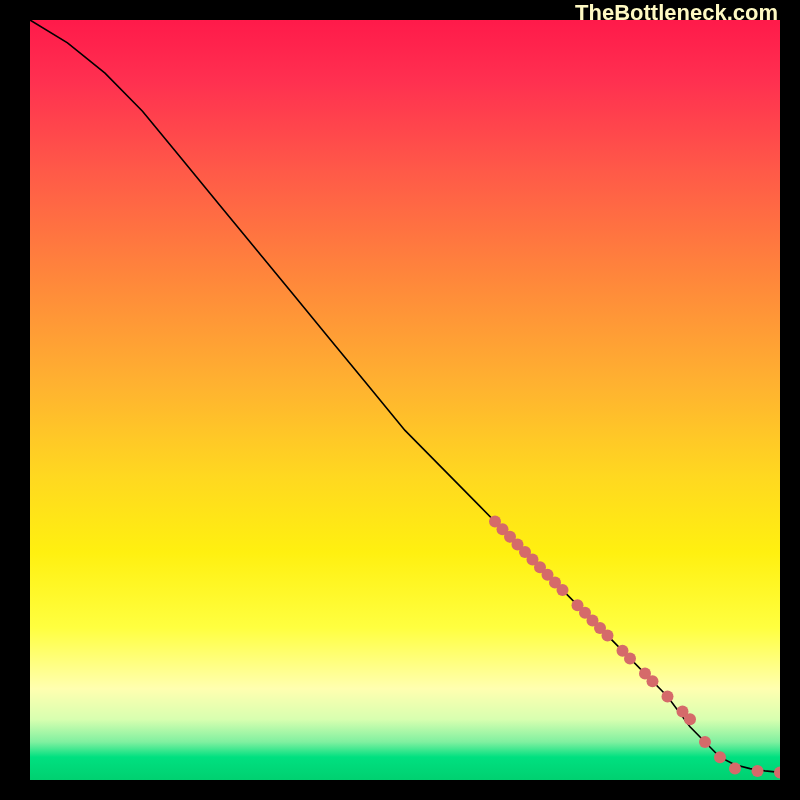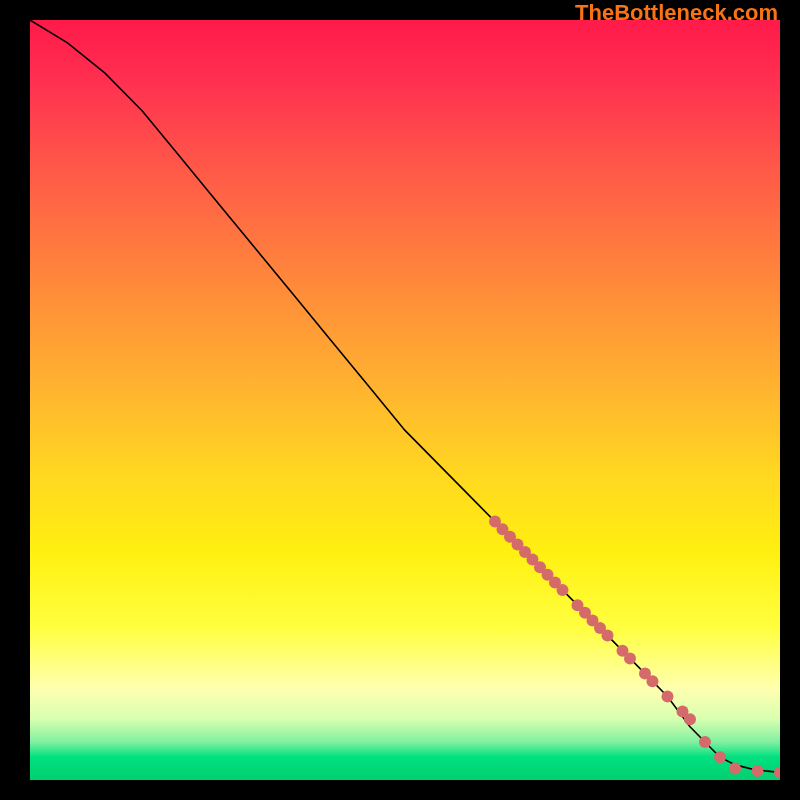--- a/index.html
+++ b/index.html
@@ -32,21 +32,21 @@
       #00e080 97%,
       #00d070 100%
     );
   }
   .watermark {
     position: absolute;
     right: 22px;
     top: 0px;
     font-size: 22px;
     font-weight: bold;
-    color: #f97316;
+    color: #fef9c3;
     font-family: Arial, sans-serif;
   }
   svg.overlay {
     position: absolute;
     left: 30px;
     top: 20px;
     width: 750px;
     height: 760px;
     pointer-events: none;
   }

